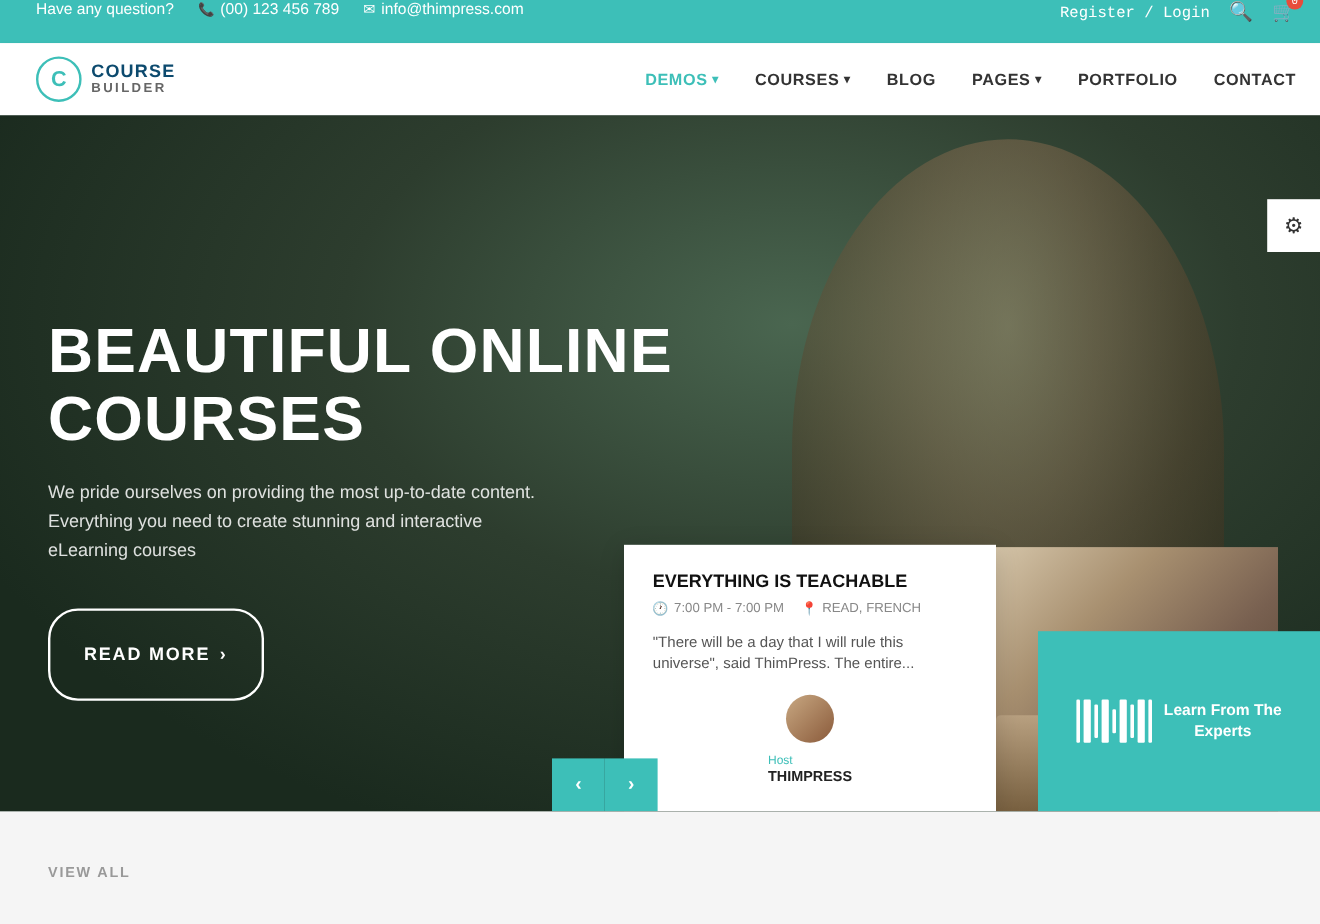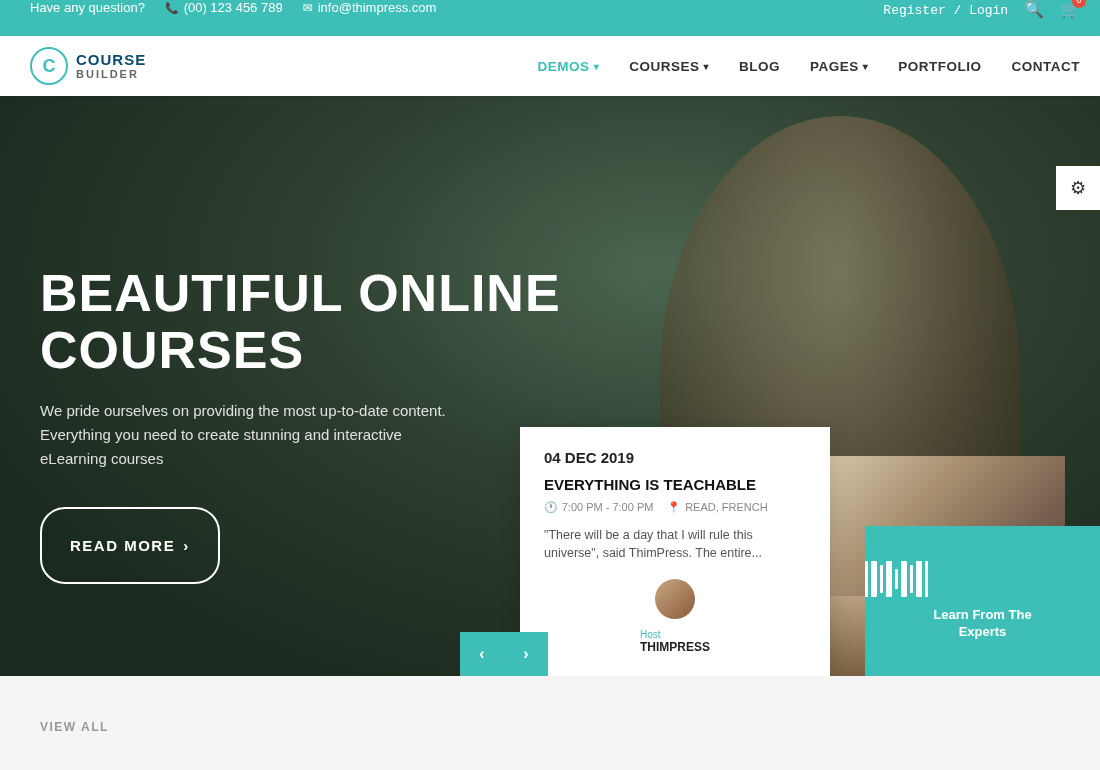--- a/index.html
+++ b/index.html
@@ -164,21 +164,21 @@
       display: flex; align-items: center; justify-content: center;
       color: white; font-size: 16px; cursor: pointer; font-weight: bold;
     }
 
     
     .teal-panel {
       position: absolute;
       bottom: 0; right: 0;
       width: 235px; height: 150px;
       background: #3dbfb8;
-      display: flex; flex-direction: column; justify-content: center;
+      display: flex; flex-direction: row; align-items: center; justify-content: center;
       gap: 10px; z-index: 6;
     }
     .teal-panel-text { color: white; font-size: 13px; font-weight: 600; text-align: center; line-height: 1.3; }
 
     
     .bottom-section {
       background: #f5f5f5;
       padding: 28px 40px 20px 40px;
       display: flex;
       align-items: center;
@@ -281,21 +281,20 @@
       <span>BEAUTIFUL ONLINE COURSES</span>
     </h1>
     <p>We pride ourselves on providing the most up-to-date content. Everything you need to create stunning and interactive eLearning courses</p>
     <button class="btn-read-more">
       <span>READ MORE</span>
       <span>›</span>
     </button>
   </div>
 
   <div class="event-card">
-    <div class="event-date">04 DEC 2019</div>
     <div class="event-title">EVERYTHING IS TEACHABLE</div>
     <div class="event-meta">
       <span>
         <span>🕐</span>
         <span>7:00 PM - 7:00 PM</span>
       </span>
       <span>
         <span>📍</span>
         <span>READ, FRENCH</span>
       </span>

